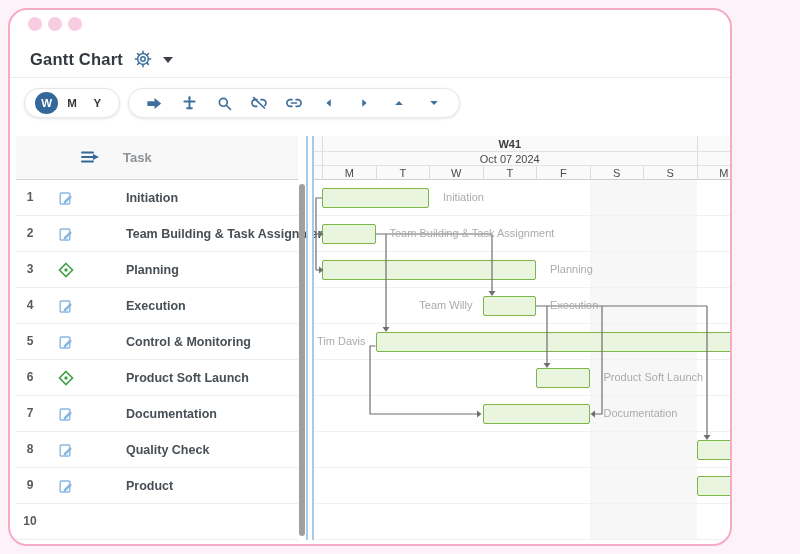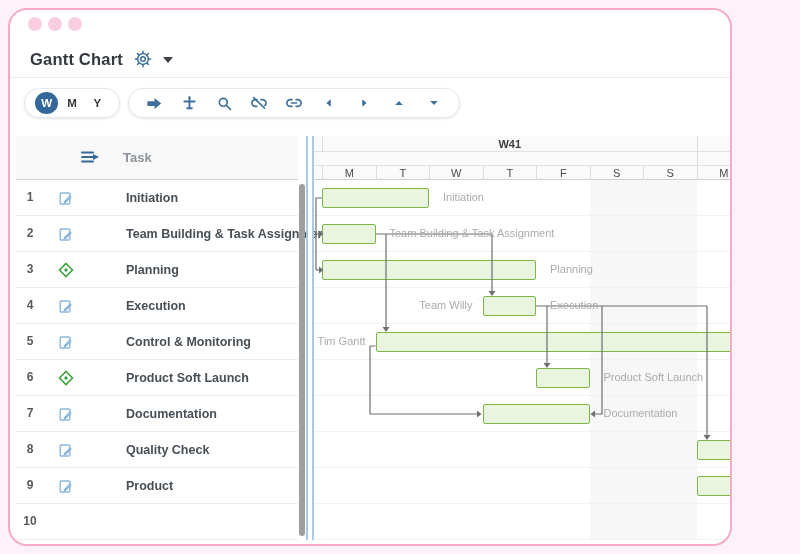--- a/index.html
+++ b/index.html
@@ -240,20 +240,21 @@
   <div class="vscroll"></div>
   <div class="splitter"></div>
 
   <div class="chart">
     <div class="ch-header">
       <div class="tier tier1" id="tier1">
           <div class="h-cell h-week" style="left: 8px; width: 374.5px;">W41</div>
           <div class="h-cell" style="left: 382.5px; width: 87.5px;"></div>
         </div>
       <div class="tier tier2" id="tier2">
+          <div class="h-cell" style="left: 8px; width: 374.5px;">Oct 07 2024</div>
           <div class="h-cell" style="left: 382.5px; width: 87.5px;"></div>
         </div>
       <div class="tier tier3" id="tier3">
           <div class="h-cell" style="left: 8px; width: 53.5px;">M</div>
           <div class="h-cell" style="left: 61.5px; width: 53.5px;">T</div>
           <div class="h-cell" style="left: 115px; width: 53.5px;">W</div>
           <div class="h-cell" style="left: 168.5px; width: 53.5px;">T</div>
           <div class="h-cell" style="left: 222px; width: 53.5px;">F</div>
           <div class="h-cell" style="left: 275.5px; width: 53.5px;">S</div>
           <div class="h-cell" style="left: 329px; width: 53.5px;">S</div>
@@ -302,19 +303,19 @@
           <polygon points="229.5,183 236.5,183 233,188" fill="#6f6f6f"></polygon>
           <polygon points="281,230.5 281,237.5 276.5,234" fill="#6f6f6f"></polygon>
           <polygon points="389.5,255 396.5,255 393,260" fill="#6f6f6f"></polygon>
           <polygon points="163,230.5 163,237.5 167.5,234" fill="#6f6f6f"></polygon>
         </svg>
         <div class="bar-label" style="left: 129px; top: 11px;">Initiation</div>
         <div class="bar-label" style="left: 75.5px; top: 47px;">Team Building &amp; Task Assignment</div>
         <div class="bar-label" style="left: 236px; top: 83px;">Planning</div>
         <div class="bar-label" style="left: 236px; top: 119px;">Execution</div>
         <div class="bar-label" style="right: 311.5px; top: 119px;">Team Willy</div>
-        <div class="bar-label" style="right: 418.5px; top: 155px;">Tim Gantt</div>
+        <div class="bar-label" style="right: 418.5px; top: 155px;">Tim Davis</div>
         <div class="bar-label" style="left: 289.5px; top: 191px;">Product Soft Launch</div>
         <div class="bar-label" style="left: 289.5px; top: 227px;">Documentation</div>
         <div class="bar-label" style="left: 450px; top: 263px;">Quality Check</div>
       </div>
   </div>
 </div>
 
 </body></html>

